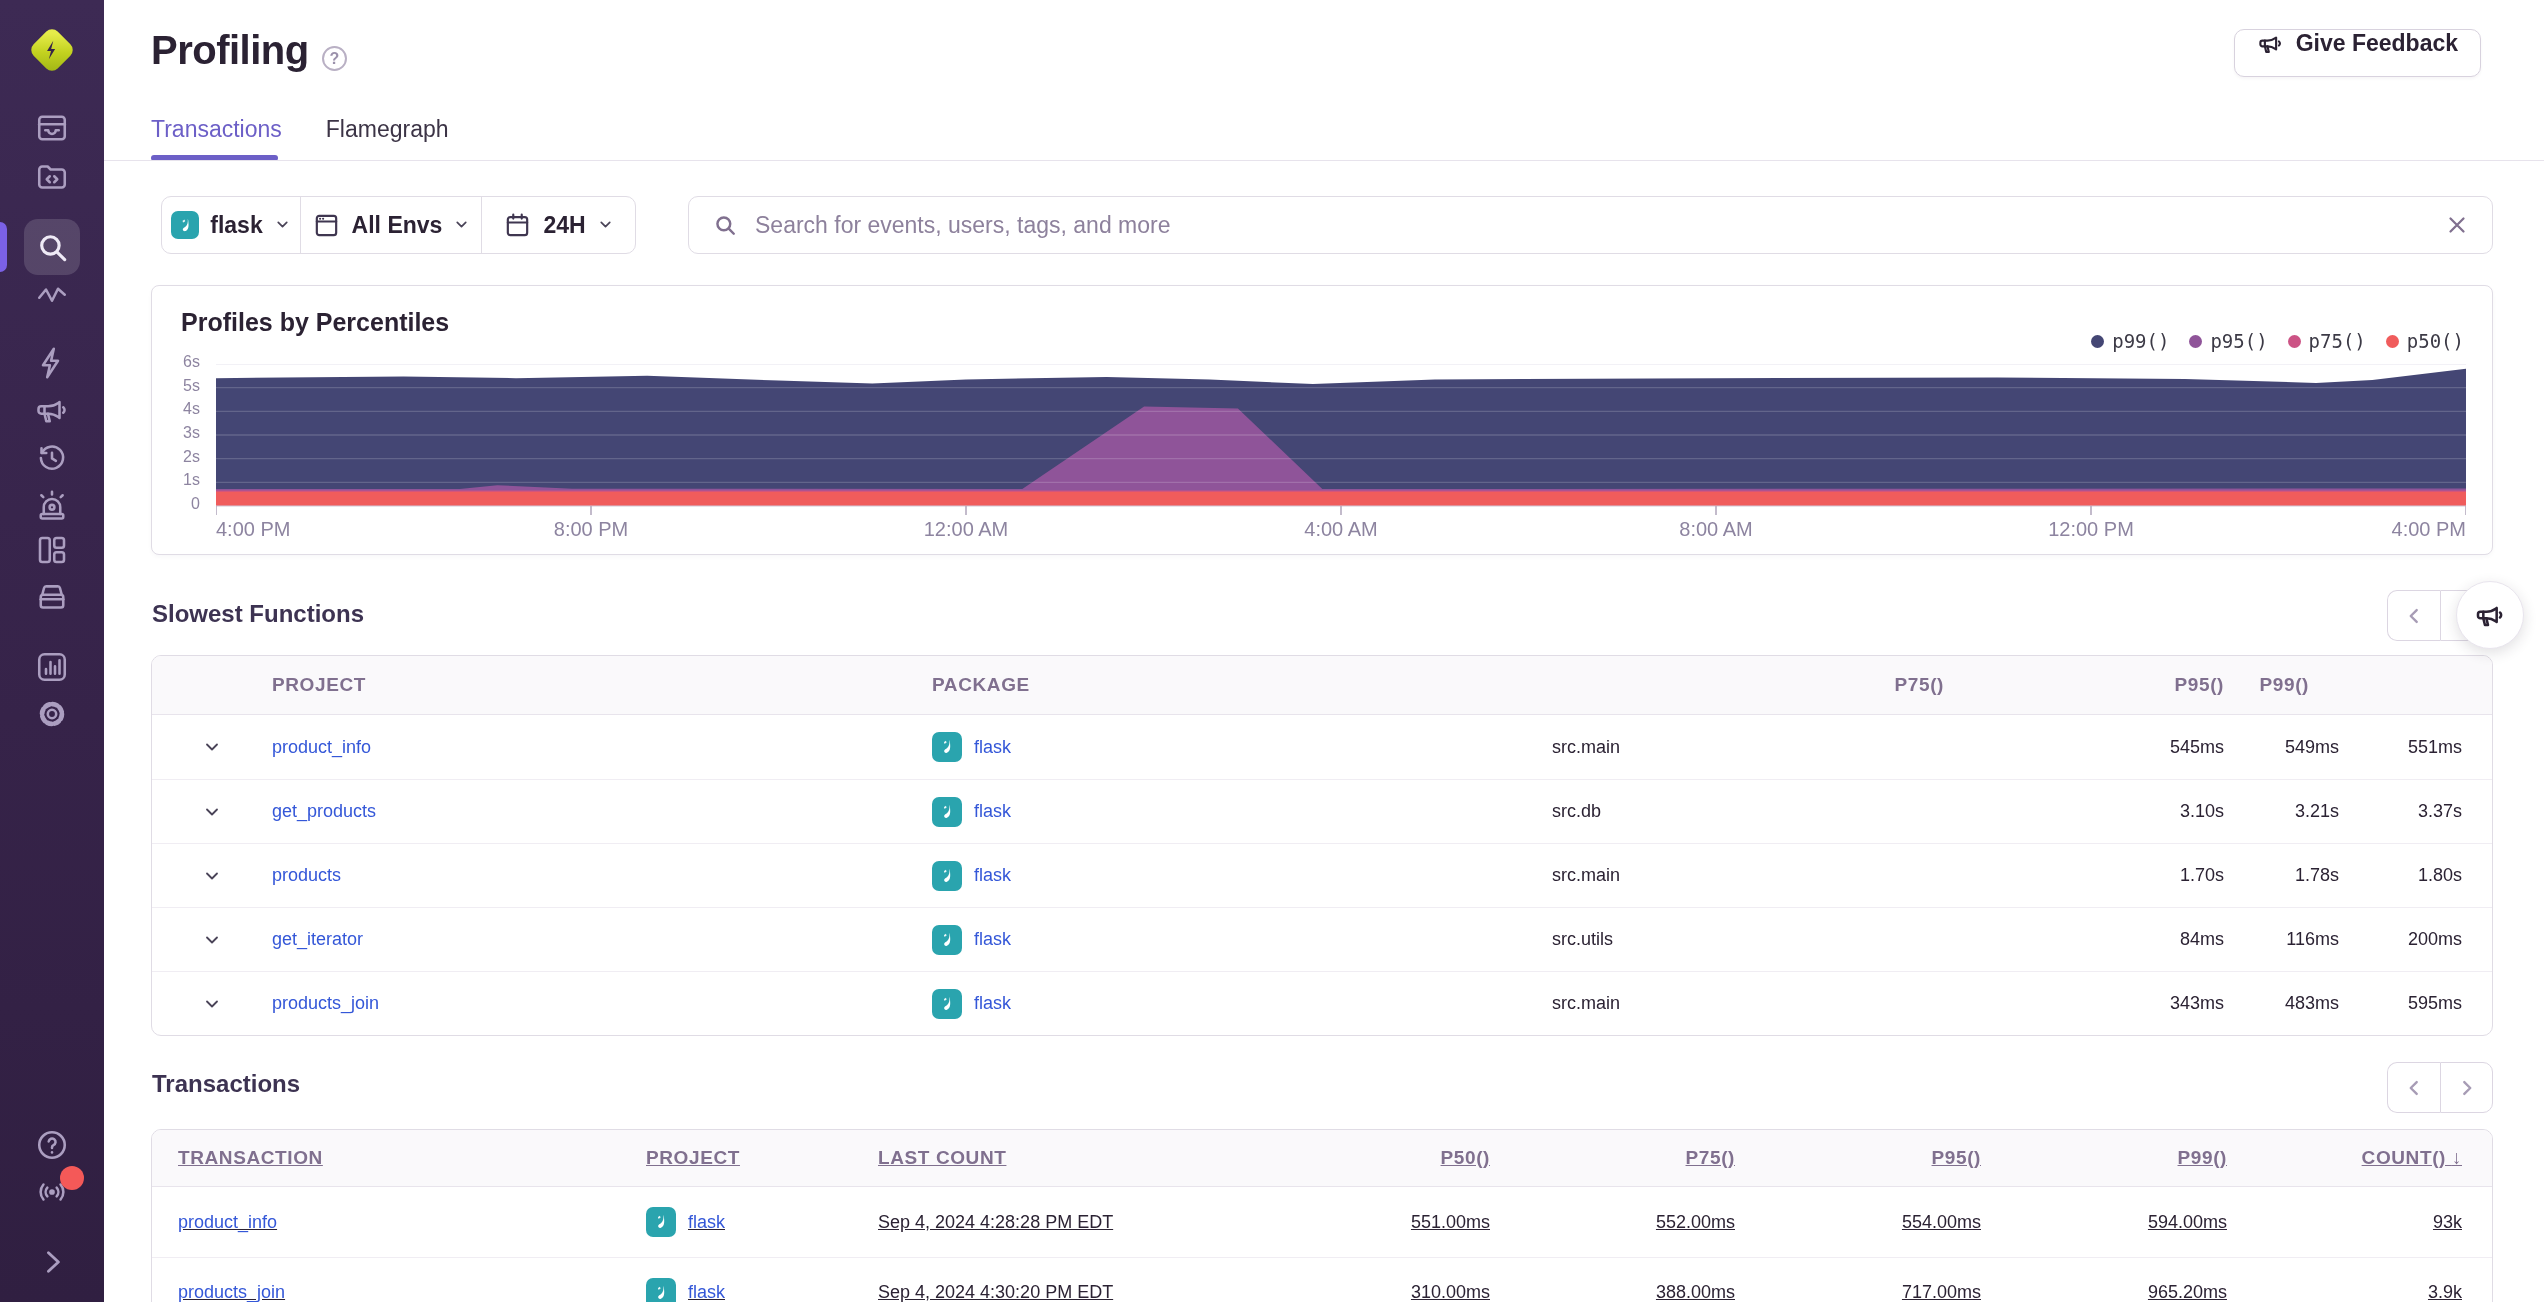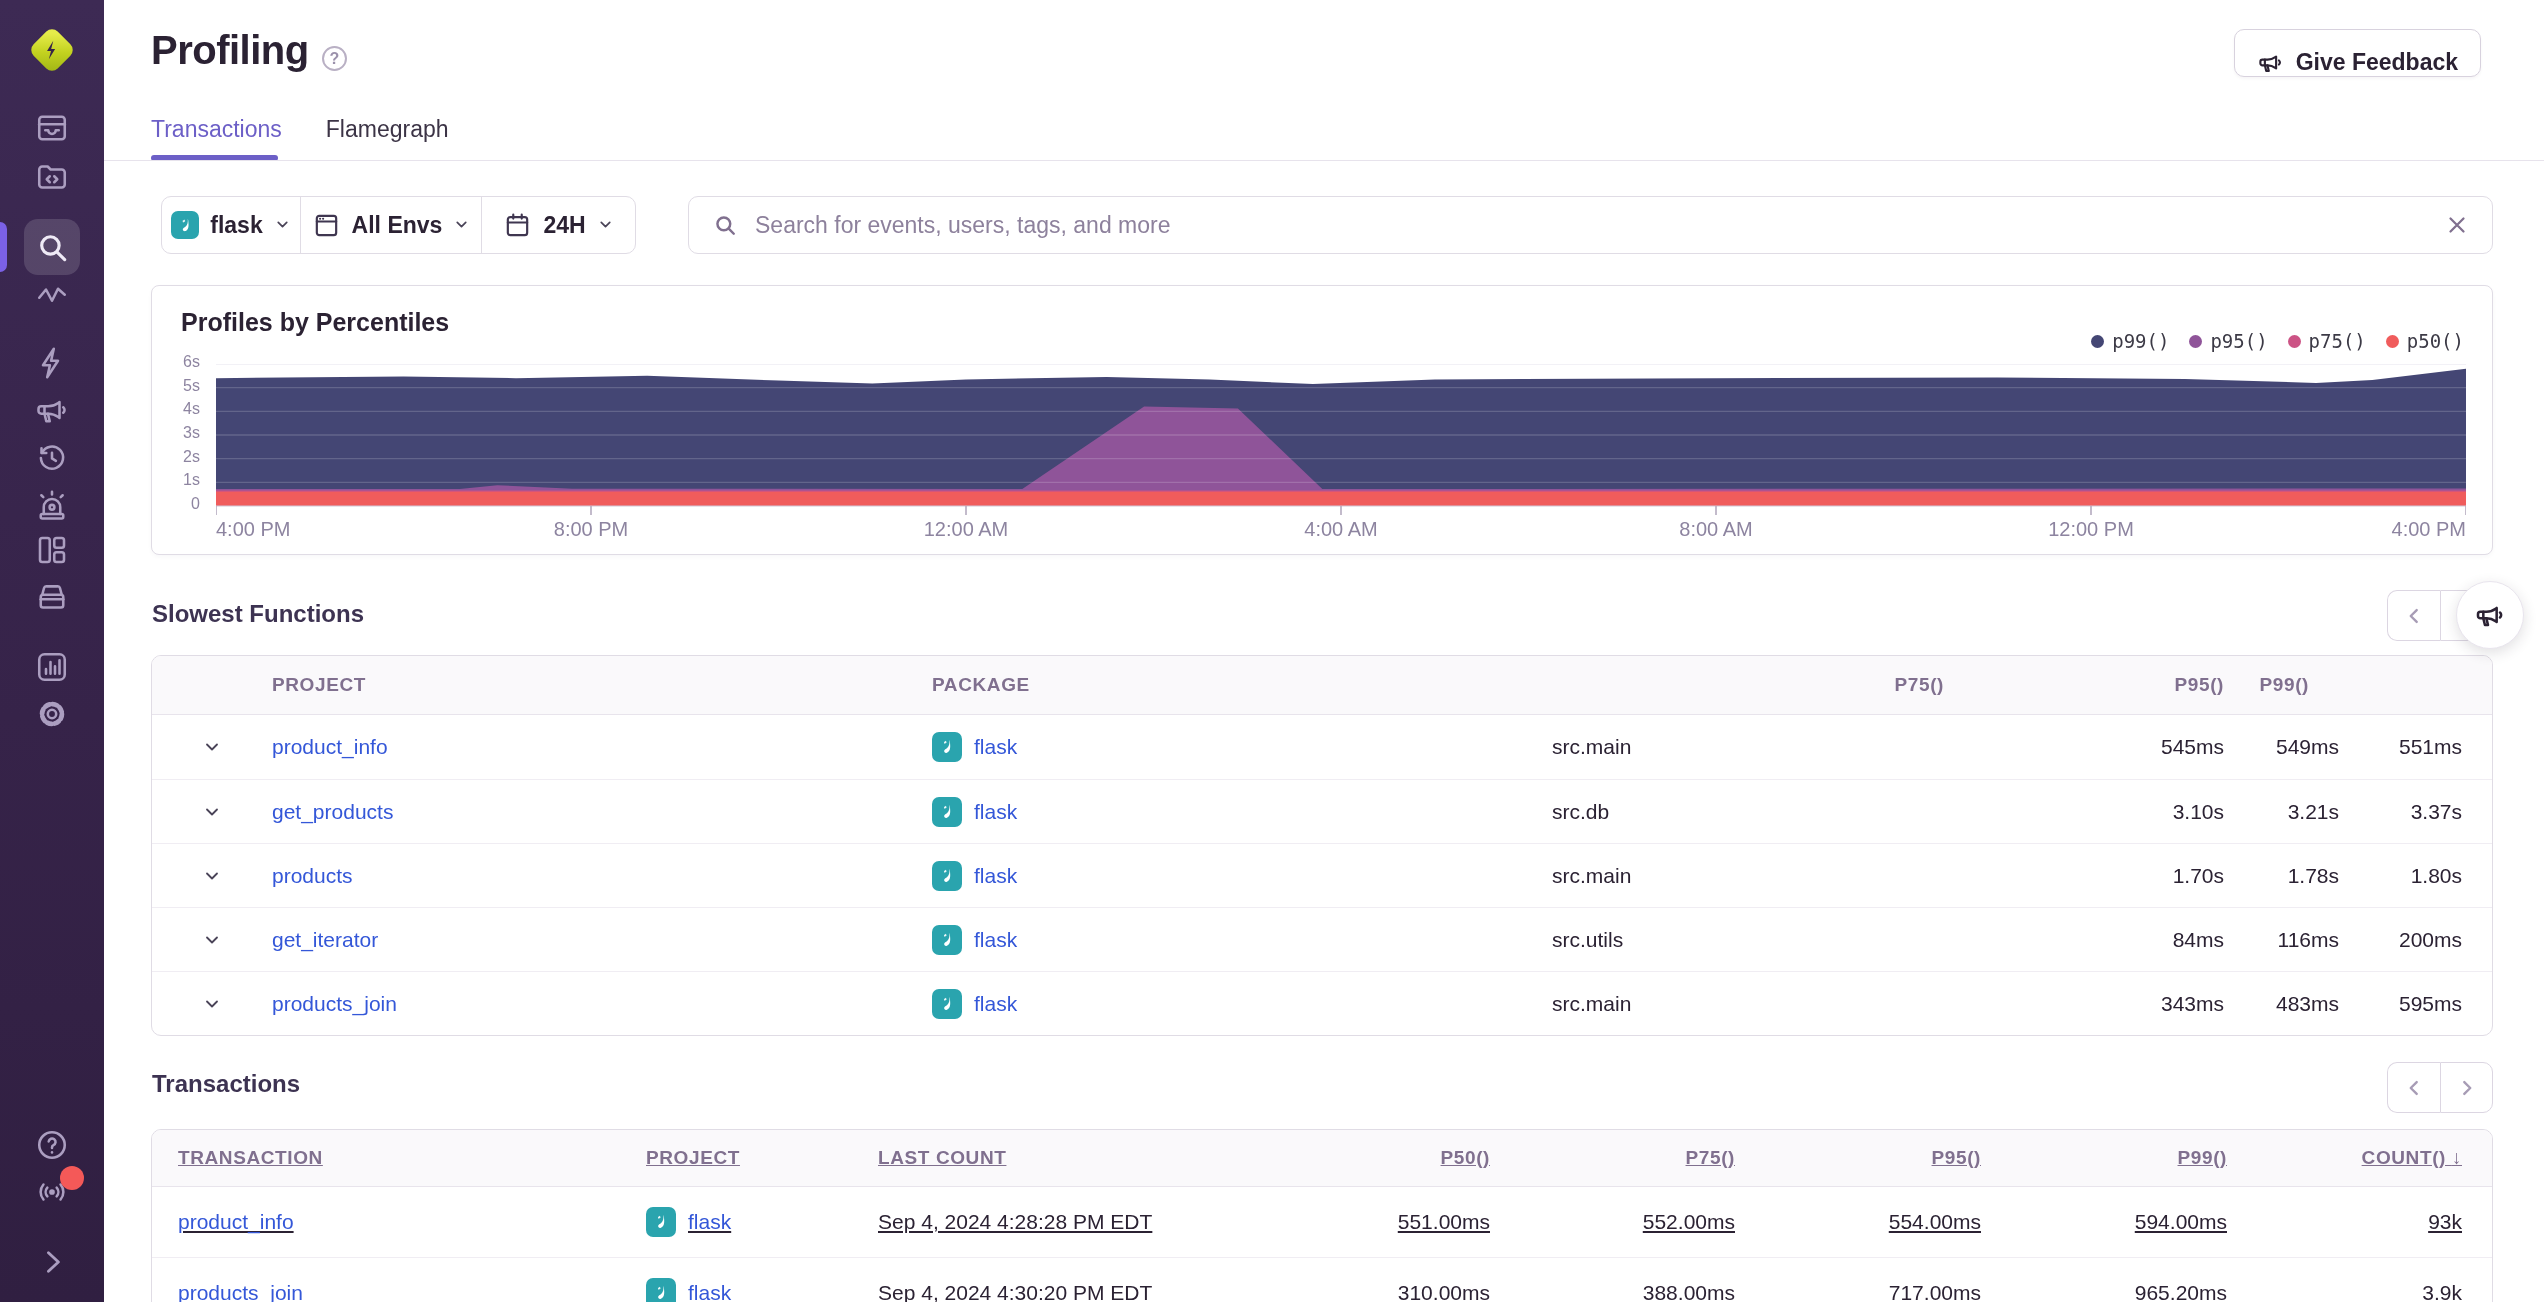--- a/index.html
+++ b/index.html
@@ -27,21 +27,21 @@
     border-radius:50%; background:#f45958; }
 
   
   #main { position:absolute; left:104px; top:0; width:2440px; height:1302px; }
   #page-title { position:absolute; left:47px; top:28px; font-size:40px; font-weight:700; letter-spacing:-.5px; }
   #title-help { position:absolute; left:218px; top:46px; width:25px; height:25px; border-radius:50%;
     border:2px solid #b9b0c4; color:#9b91ab; font-size:16px; font-weight:700;
     display:flex; align-items:center; justify-content:center; }
   #feedback-btn { position:absolute; top:29px; right:63px; height:48px; padding:0 22px;
     background:#fff; border:1px solid #d8d2de; border-radius:10px;
-    box-shadow:0 2px 3px rgba(43,34,51,.04); display:flex; align-items:flex-end; gap:12px;
+    box-shadow:0 2px 3px rgba(43,34,51,.04); display:flex; align-items:flex-start; gap:12px;
     font-size:23px; font-weight:700; color:#2b2233; cursor:pointer; }
   #feedback-btn svg, #fab svg { stroke:#2b2233; fill:none; stroke-width:1.9; stroke-linecap:round; stroke-linejoin:round; }
 
   .tabs { position:absolute; left:47px; top:116px; display:flex; gap:44px; font-size:23px; font-weight:400; }
   .tab { padding-bottom:20px; cursor:pointer; color:#3c3446; }
   .tab.active { color:#6C5FC7; }
   #tab-underline { position:absolute; left:47px; top:155px; width:127px; height:6px; border-radius:3px; background:#6C5FC7; }
   #tab-divider { position:absolute; left:0; right:0; top:160px; height:1px; background:#e7e3ec; }
 
   
@@ -87,21 +87,21 @@
   .pager .pg:last-child { border-radius:0 10px 10px 0; }
   .pager svg { stroke:#a79cb5; fill:none; stroke-width:2.2; stroke-linecap:round; stroke-linejoin:round; }
   #fab { position:absolute; left:2352px; top:581px; width:68px; height:68px; border-radius:50%;
     background:#fff; border:1px solid #e9e5ee; box-shadow:0 4px 14px rgba(43,34,51,.14);
     display:flex; align-items:center; justify-content:center; cursor:pointer; z-index:5; }
 
   .panel { position:absolute; left:47px; width:2342px; background:#fff;
     border:1px solid #e0dce5; border-radius:10px; overflow:hidden; }
   .thead { background:#faf9fb; border-bottom:1px solid #e8e4ec; display:grid; align-items:center;
     font-size:19px; font-weight:700; color:#80708f; letter-spacing:.6px; }
-  .tr { display:grid; align-items:center; font-size:21px; }
+  .tr { display:grid; align-items:center; font-size:18px; }
   .tr + .tr { border-top:1px solid #f0edf3; }
   .grid-slow { grid-template-columns:120px 660px 620px 1fr 280px 115px 153px; }
   .grid-tx { grid-template-columns:494px 232px 1fr 240px 245px 246px 246px 265px;text-decoration:underline; }
   #slowest-table .thead { height:59px; } #slowest-table .tr { height:64px; }
   #tx-table .thead { height:57px; } #tx-table .tr { height:70px; }
   .num { text-align:right; } .pad-r { padding-right:30px; }
   .cell-pad-l { padding-left:26px; }
   .expand-cell { display:flex; justify-content:center; cursor:pointer; }
   .link { color:#3457d8; cursor:pointer; }
   .proj { display:flex; align-items:center; gap:12px; }

